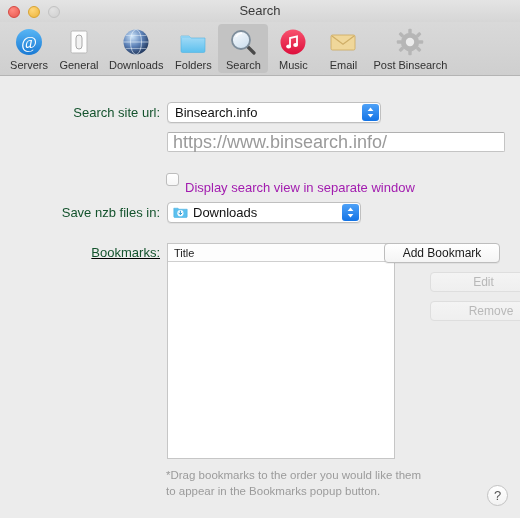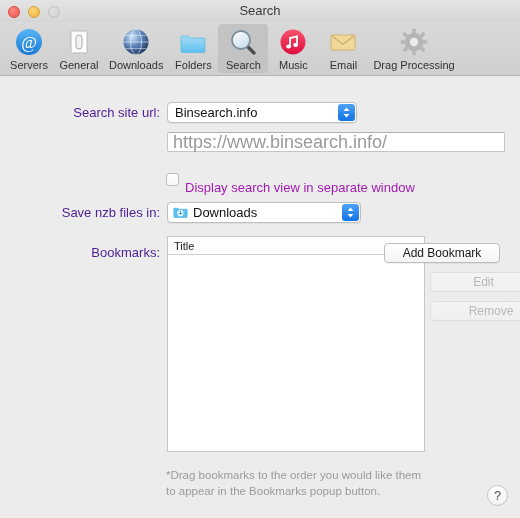--- a/index.html
+++ b/index.html
@@ -99,21 +99,21 @@
     background: #ececec;
   }
 
   .row {
     position: absolute;
     display: flex;
     align-items: center;
   }
   .field-label {
     font-size: 13px;
-    color: #4c1d95;
+    color: #14532d;
     text-align: right;
     white-space: nowrap;
   }
 
   
   .popup {
     position: relative;
     height: 21px;
     background: #ffffff;
     border: 1px solid #bfbfbf;
@@ -374,31 +374,31 @@
               <rect x="23.2" y="13.3" width="5" height="3.4" rx="1"></rect>
               <rect x="4.6" y="5.2" width="3.4" height="5" rx="1" transform="rotate(-45 6.3 7.7)"></rect>
               <rect x="22" y="5.2" width="3.4" height="5" rx="1" transform="rotate(45 23.7 7.7)"></rect>
               <rect x="4.6" y="19.8" width="3.4" height="5" rx="1" transform="rotate(45 6.3 22.3)"></rect>
               <rect x="22" y="19.8" width="3.4" height="5" rx="1" transform="rotate(-45 23.7 22.3)"></rect>
             </g>
           </g>
           <circle cx="15" cy="15" r="4.2" fill="#ececec"></circle>
         </svg>
       </div>
-      <div class="tb-label">Drag Processing</div>
+      <div class="tb-label">Post Binsearch</div>
     </div>
 
   </div>
 
   <div class="content">
 
     <div class="row" style="left:0; top:29px; width:160px; justify-content:flex-end;">
       <div class="field-label">Search site url:</div>
     </div>
-    <div class="popup" style="position:absolute; left:167px; top:26px; width:190px;">
+    <div class="popup" style="position:absolute; left:167px; top:26px; width:214px;">
       <span>Binsearch.info</span>
       <span class="chev">
         <svg width="9" height="13" viewBox="0 0 9 13">
           <path d="M4.5 1.5 L7.4 5 L1.6 5 Z" fill="#ffffff"></path>
           <path d="M4.5 11.5 L7.4 8 L1.6 8 Z" fill="#ffffff"></path>
         </svg>
       </span>
     </div>
 
     <div class="textfield" style="position:absolute; left:167px; top:56px; width:338px;">
@@ -423,25 +423,25 @@
       </span>
       <span>Downloads</span>
       <span class="chev">
         <svg width="9" height="13" viewBox="0 0 9 13">
           <path d="M4.5 1.5 L7.4 5 L1.6 5 Z" fill="#ffffff"></path>
           <path d="M4.5 11.5 L7.4 8 L1.6 8 Z" fill="#ffffff"></path>
         </svg>
       </span>
     </div>
 
-    <div class="row" style="left:0; top:169px; width:160px; justify-content:flex-end;">
+    <div class="row" style="left:0; top:169px; width:160px; justify-content:flex-end;text-decoration:underline;">
       <div class="field-label">Bookmarks:</div>
     </div>
 
-    <div class="listbox" style="left:167px; top:160px; width:258px; height:216px;">
+    <div class="listbox" style="left:167px; top:167px; width:228px; height:216px;">
       <div class="list-header">
         <span>Title</span>
       </div>
       <div class="list-body" style="height:197px;"></div>
     </div>
 
     <div class="btn" style="position:absolute; left:384px; top:167px; width:116px;">
       <span>Add Bookmark</span>
     </div>
     <div class="btn disabled" style="position:absolute; left:397px; top:196px; width:107px;">

